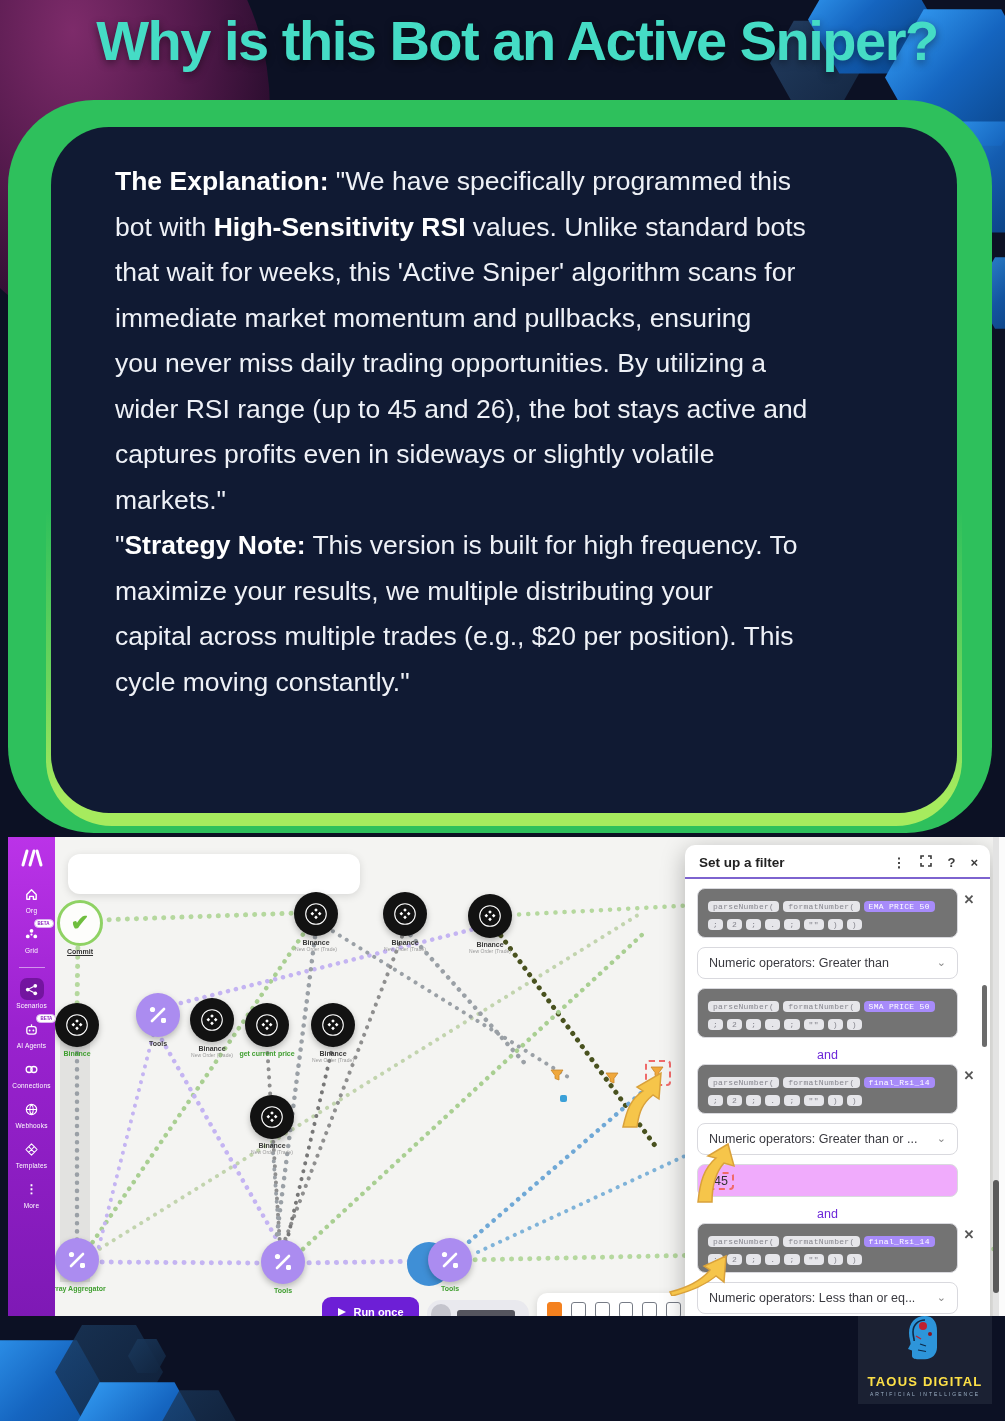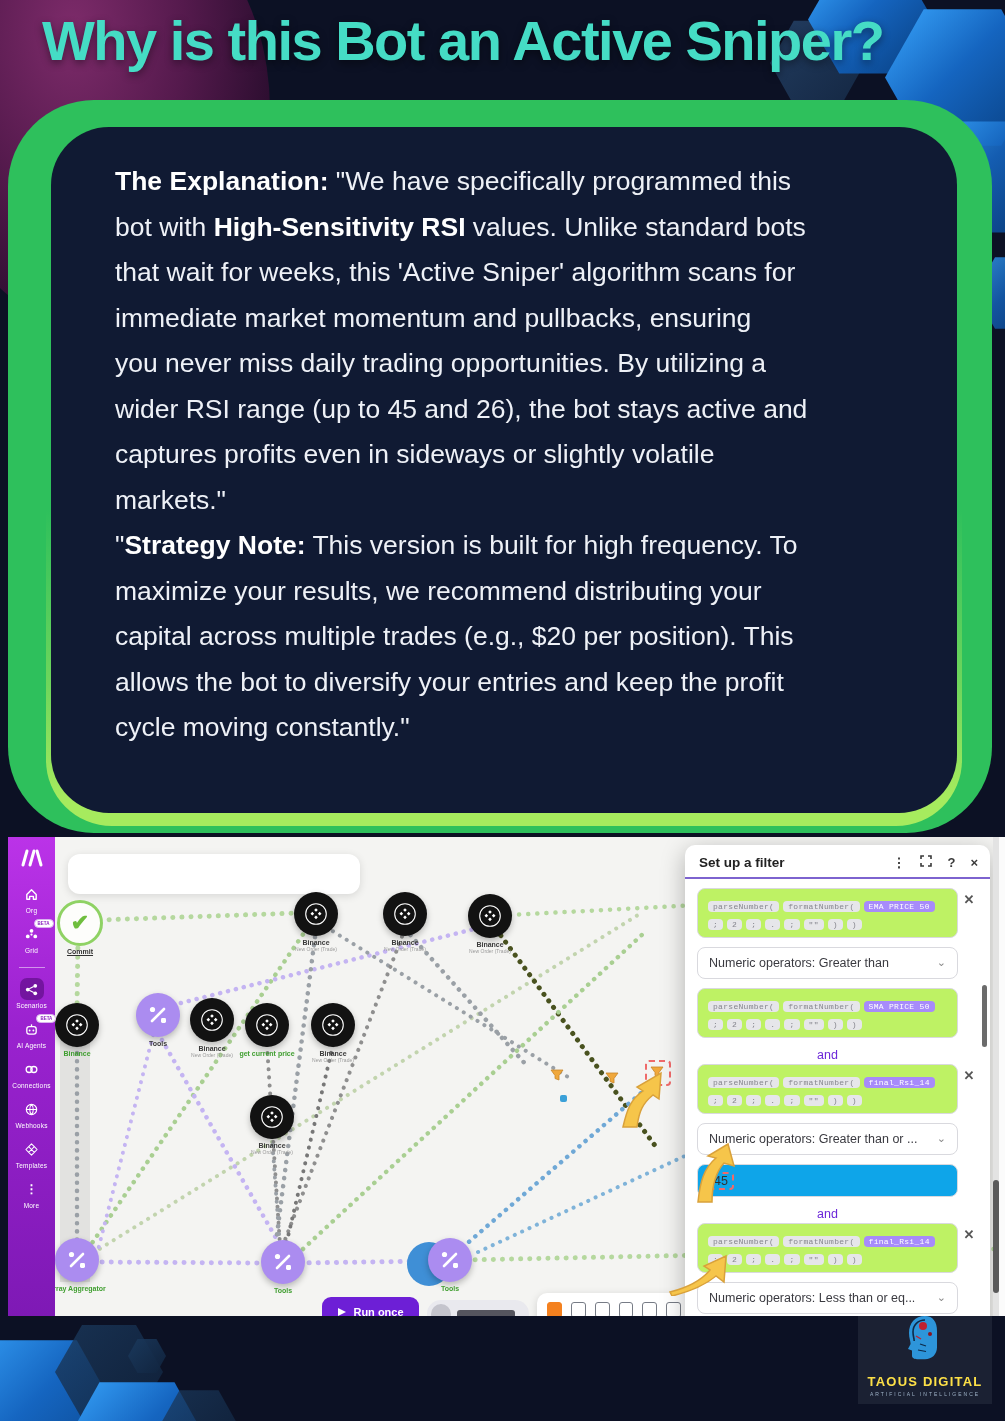--- a/index.html
+++ b/index.html
@@ -10,21 +10,21 @@
   .pcircle{position:absolute;left:-70px;top:-110px;width:340px;height:440px;border-radius:50%;
     background:radial-gradient(ellipse at 42% 32%,#7d2b6a 0%,#551a4d 40%,#2a0d2e 75%,rgba(16,8,24,0) 100%);z-index:0;}
   .hex{position:absolute;clip-path:polygon(25% 3%,75% 3%,100% 50%,75% 97%,25% 97%,0% 50%);z-index:0;}
   .hx-blue{background:linear-gradient(135deg,#3aa8ff 0%,#1565c0 45%,#073b7a 100%);}
   .hx-steel{background:linear-gradient(135deg,#2c4f79 0%,#17304f 100%);}
   .hx-dark{background:linear-gradient(135deg,#1b3a5e 0%,#10233d 100%);}
 
   
   .title{position:absolute;left:42px;top:8px;width:950px;z-index:2;
     font-size:56px;font-weight:700;letter-spacing:-1.5px;color:#45dcc5;
-    text-shadow:0 3px 8px rgba(0,0,0,.45);white-space:nowrap;}
+    text-shadow:0 3px 8px rgba(0,0,0,.45);white-space:nowrap;text-align:center;}
 
   
   .card-b1{position:absolute;left:8px;top:100px;width:984px;height:733px;z-index:1;
     background:#2ec05c;border-radius:86px;box-sizing:border-box;padding:24px 30px 7px 38px;}
   .card-b2{width:100%;height:100%;box-sizing:border-box;border-radius:66px;
     background:linear-gradient(180deg,#2ec05c 55%,#6fd65c 80%,#a6eb5e 96%);
     padding:3px 5px 13px 5px;}
   .card-in{width:100%;height:100%;box-sizing:border-box;background:#101a33;border-radius:58px;
     padding:32px 50px 10px 64px;overflow:hidden;}
   .ln{height:45.5px;line-height:45.5px;font-size:26.5px;color:#eef1f7;white-space:nowrap;}
@@ -85,30 +85,30 @@
   .tbic.first{background:#f4811f;border-color:#f4811f;}
 
   
   .panel{position:absolute;left:677px;top:8px;width:305px;height:500px;background:#fff;border-radius:10px;
     box-shadow:0 6px 24px rgba(0,0,0,.28);z-index:5;}
   .p-head{display:flex;align-items:center;padding:10px 12px 7px 14px;border-bottom:2px solid #7d63cf;}
   .p-title{font-size:13.5px;font-weight:700;color:#222;flex:1;}
   .p-hic{color:#3a3a3a;font-size:13px;margin-left:15px;font-weight:700;}
   .p-body{padding:9px 10px 0 12px;}
   .frow{display:flex;align-items:flex-start;}
-  .fbox{flex:1;border:1px solid #d9d9de;border-radius:8px;padding:6px 8px;background:#bef264;}
+  .fbox{flex:1;border:1px solid #d9d9de;border-radius:8px;padding:6px 8px;background:#737373;}
   .fx{width:22px;text-align:center;color:#555;font-size:13px;font-weight:700;padding-top:4px;}
   .chip{display:inline-block;background:#e6e6ea;border-radius:4px;padding:1px 5px;margin:1px 2px;
     font-family:"Liberation Mono",monospace;font-size:8px;color:#85858d;letter-spacing:.3px;}
   .chip.purple{background:#a78bfa;color:#fff;}
   .sel{border:1px solid #d9d9de;border-radius:8px;padding:8px 11px;margin:9px 22px 0 0;display:flex;
     font-size:12.5px;color:#3a3a40;background:#fff;}
   .sel span.t{flex:1;}
   .chev{color:#888;font-size:11px;}
-  .inp{border:1px solid #d9d9de;border-radius:8px;padding:6px 10px;margin:9px 22px 0 0;background:#0ea5e9;min-height:16px;}
+  .inp{border:1px solid #d9d9de;border-radius:8px;padding:6px 10px;margin:9px 22px 0 0;background:#f0abfc;min-height:16px;}
   .focus{display:inline-block;border:2px dashed #ef6a6a;border-radius:4px;padding:0 4px;font-size:12.5px;color:#333;}
   .androw{text-align:center;font-size:12.5px;font-weight:400;color:#6d28d9;margin:10px 22px 2px 0;}
   .p-scroll{position:absolute;right:3px;top:140px;width:5px;height:62px;border-radius:3px;background:#6b6b6b;}
   .winscroll{position:absolute;right:6px;top:0;width:6px;height:100%;background:#e3e3e3;z-index:6;}
   .winthumb{position:absolute;right:0;top:343px;width:6px;height:113px;background:#5a5a5a;border-radius:3px;}
   .rsliver{position:absolute;right:0;top:0;width:6px;height:100%;background:#fbfbfb;z-index:5;}
 
   
   .yarrow{position:absolute;z-index:7;}
 
@@ -143,23 +143,22 @@
     <div class="card-in">
       <div class="ln"><span></span><b>The Explanation:</b><span> "We have specifically programmed this</span></div>
       <div class="ln"><span>bot with </span><b>High-Sensitivity RSI</b><span> values. Unlike standard bots</span></div>
       <div class="ln"><span></span><b></b><span>that wait for weeks, this 'Active Sniper' algorithm scans for</span></div>
       <div class="ln"><span></span><b></b><span>immediate market momentum and pullbacks, ensuring</span></div>
       <div class="ln"><span></span><b></b><span>you never miss daily trading opportunities. By utilizing a</span></div>
       <div class="ln"><span></span><b></b><span>wider RSI range (up to 45 and 26), the bot stays active and</span></div>
       <div class="ln"><span></span><b></b><span>captures profits even in sideways or slightly volatile</span></div>
       <div class="ln"><span></span><b></b><span>markets."</span></div>
       <div class="ln"><span>"</span><b>Strategy Note:</b><span> This version is built for high frequency. To</span></div>
-      <div class="ln"><span></span><b></b><span>maximize your results, we recommend distributing your</span></div>
+      <div class="ln"><span></span><b></b><span>maximize your results, we multiple distributing your</span></div>
       <div class="ln"><span></span><b></b><span>capital across multiple trades (e.g., $20 per position). This</span></div>
-      <div class="ln"><span></span><b></b><span>allows the bot to diversify your entries and keep the profit</span></div>
       <div class="ln"><span></span><b></b><span>cycle moving constantly."</span></div>
     </div>
   </div>
 </div>
 
 <div class="shot">
 
   <div class="sidebar">
     <svg class="mk-logo" width="22" height="18" viewBox="0 0 22 18">
       <path d="M2 16 L6 2" stroke="#fff" stroke-width="3" stroke-linecap="round"></path>

